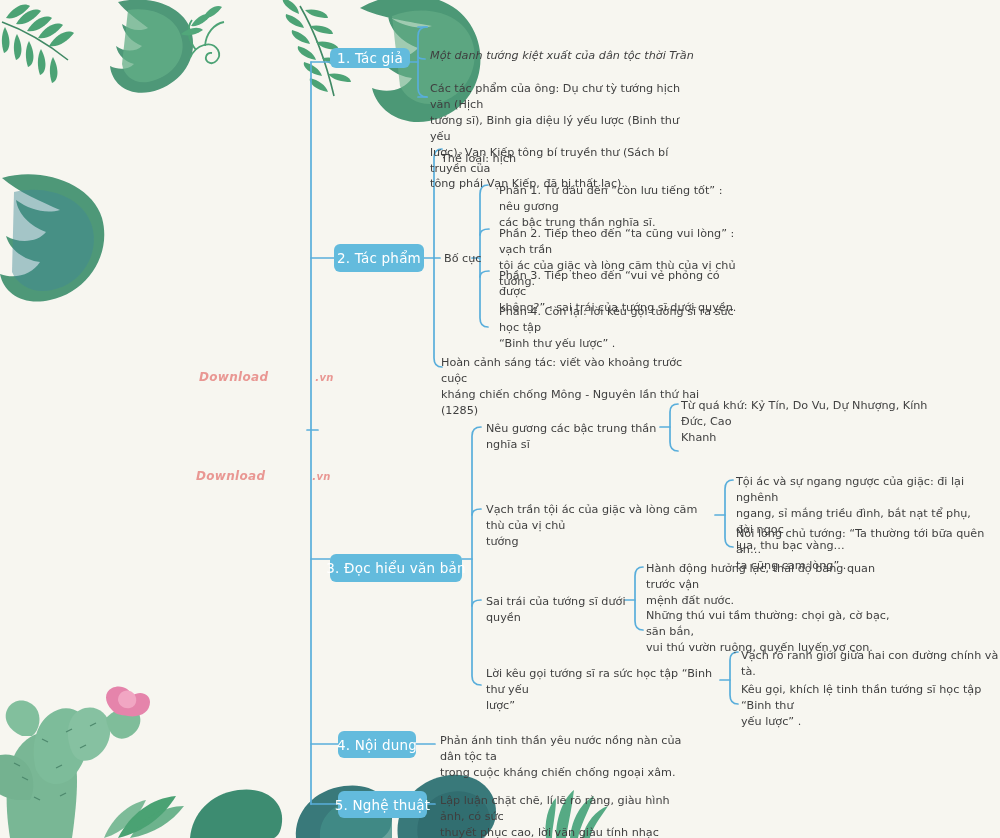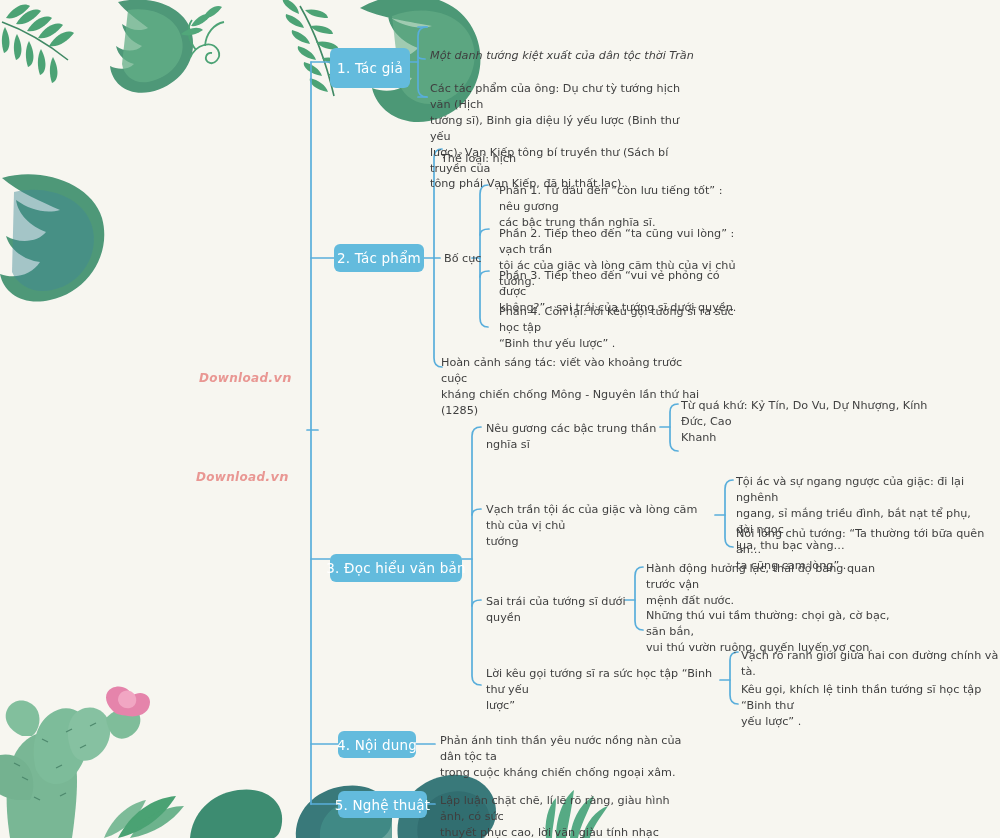--- a/index.html
+++ b/index.html
@@ -43,21 +43,21 @@
 
   .wm{
     position:absolute;
     color:#e8928e;
     font-size:12px;
     font-weight:bold;
     font-style:italic;
     letter-spacing:.3px;
     opacity:.95;
   }
-  .wm .tld{font-size:13px;vertical-align:baseline;}
+  .wm .tld{font-size:10px;vertical-align:baseline;padding-left:47px;}
 </style>
 </head>
 <body>
 
 <div id="canvas">
 
   <svg id="deco" viewBox="0 0 1000 838">
     <g opacity="0.92">
 
       <path d="M118 2 C150 -6 186 6 192 34 C198 62 178 86 150 92 C128 96 112 84 110 66 C118 70 128 70 134 64 C126 62 118 56 116 46 C124 52 136 52 142 46 C132 42 124 34 122 24 C130 30 140 32 148 28 C138 20 126 12 118 2 Z" fill="#3f8f6e"></path>
@@ -211,21 +211,21 @@
   </svg>
 
 
   <div class="wm" style="left:199px;top:370px;">
     <span>Download</span><span class="tld">.vn</span>
   </div>
   <div class="wm" style="left:196px;top:469px;">
     <span>Download</span><span class="tld">.vn</span>
   </div>
 
-  <div class="node l1" style="left:330px;top:48px;width:80px;height:40px;">
+  <div class="node l1" style="left:330px;top:48px;width:80px;height:20px;">
     <span>1. Tác giả</span>
   </div>
 
   <div class="node l1" style="left:334px;top:244px;width:90px;height:28px;">
     <span>2. Tác phẩm</span>
   </div>
 
   <div class="node l1" style="left:330px;top:546px;width:132px;height:28px;margin-top:8px;">
     <span>3. Đọc hiểu văn bản</span>
   </div>

